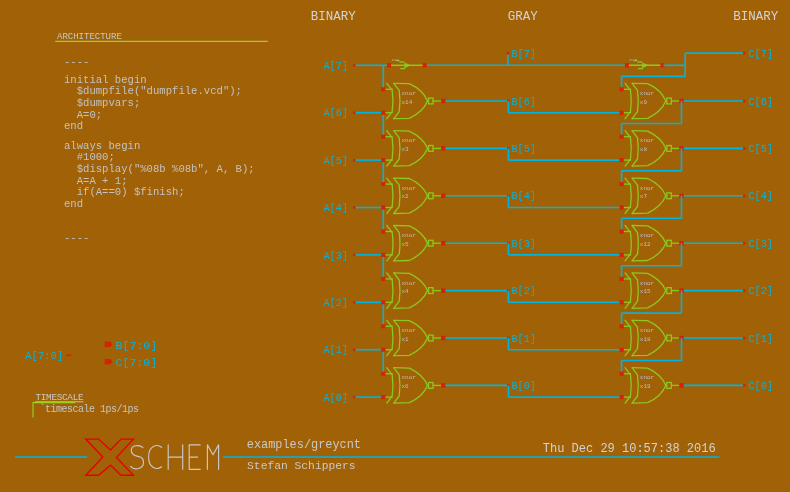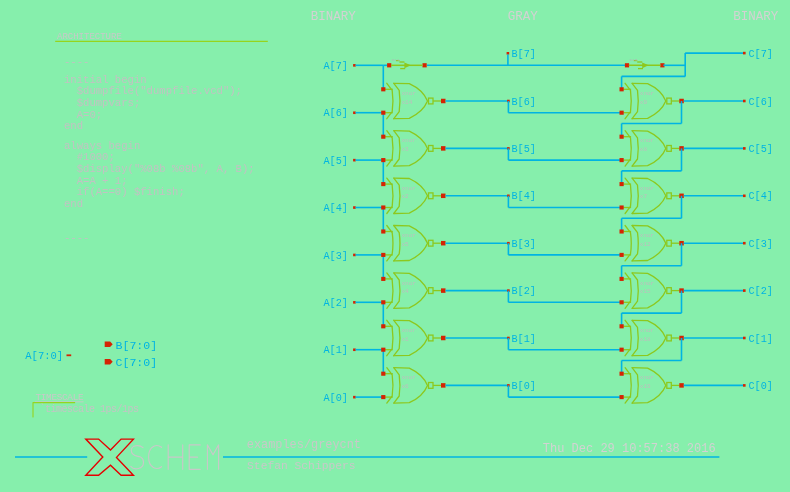--- a/index.html
+++ b/index.html
@@ -1,16 +1,16 @@
 <!DOCTYPE html>
 <html><head>
 <meta charset="utf-8">
 <style>
 html,body{margin:0;padding:0;background:#000;}
-#c{position:relative;width:790px;height:492px;background:#86efac;overflow:hidden;}
+#c{position:relative;width:790px;height:492px;background:#a16207;overflow:hidden;}
 text{font-family:"Liberation Mono",monospace;}
 </style>
 </head>
 <body>
 <div id="c">
 <svg width="790" height="492" viewBox="0 0 790 492">
 <text x="310.8" y="20.2" fill="#d2d2d2" font-size="12.5" font-family="Liberation Mono, monospace">BINARY</text>
 <text x="507.8" y="20.2" fill="#d2d2d2" font-size="12.5" font-family="Liberation Mono, monospace">GRAY</text>
 <text x="733.3" y="20.2" fill="#d2d2d2" font-size="12.5" font-family="Liberation Mono, monospace">BINARY</text>
 <text x="57" y="39.4" fill="#c8c8c8" font-size="9.0" font-family="Liberation Mono, monospace">ARCHITECTURE</text>

